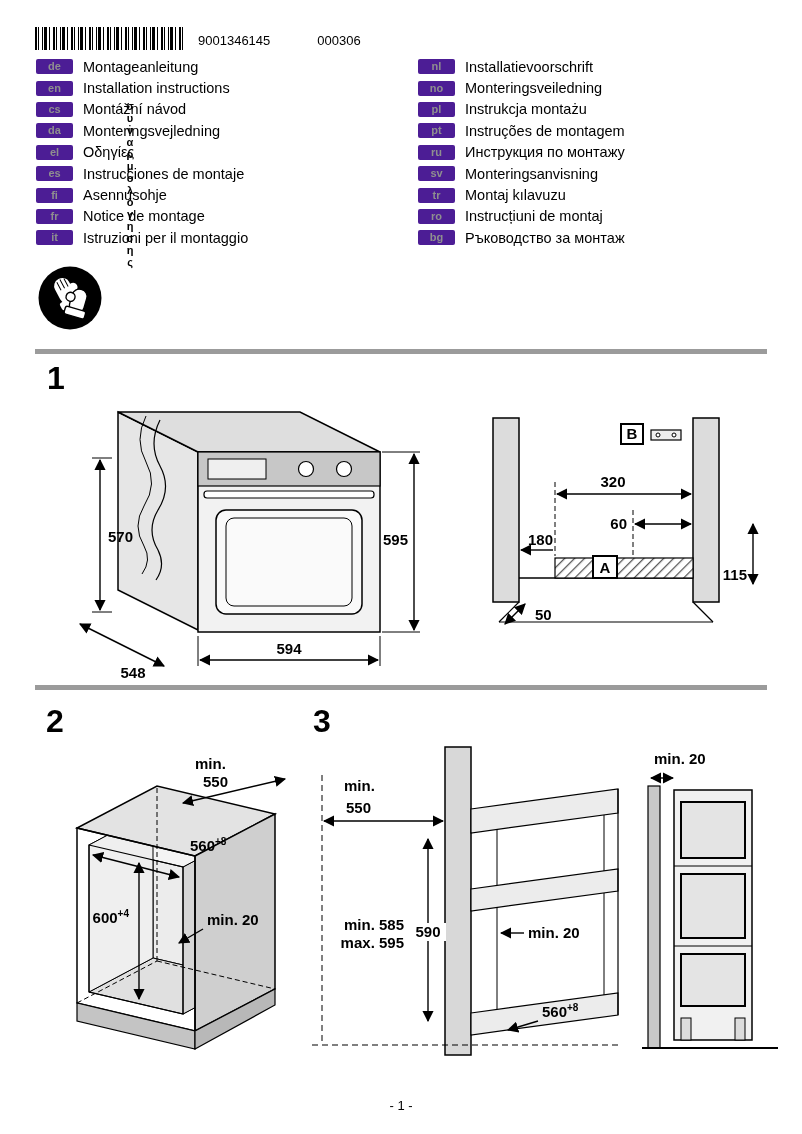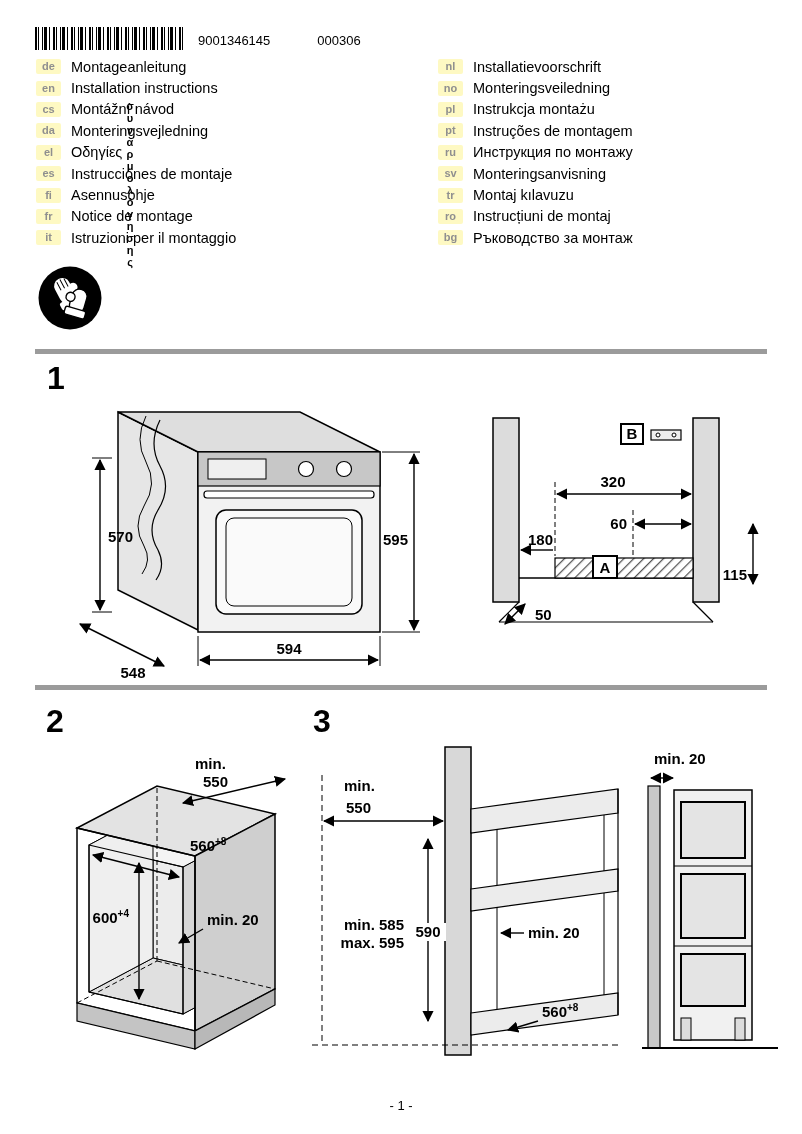--- a/index.html
+++ b/index.html
@@ -4,23 +4,23 @@
 <style>
   html,body{margin:0;padding:0;background:#fff;}
   .page{position:relative;width:802px;height:1134px;background:#ffffff;overflow:hidden;
         font-family:"Liberation Sans","DejaVu Sans",sans-serif;color:#000;}
   .barcode{position:absolute;left:35px;top:27px;width:148px;height:23px;
     background:repeating-linear-gradient(90deg,#000 0 2px,#fff 2px 3px,#000 3px 4px,#fff 4px 7px,#000 7px 8px,#fff 8px 9px,#000 9px 12px,#fff 12px 14px,#000 14px 15px,#fff 15px 18px);}
   .partnums{position:absolute;left:198px;top:33px;font-size:13px;}
   .partnums span + span{margin-left:47px;}
   .lang-col{position:absolute;top:56px;}
   .lang-col.left{left:36px;}
-  .lang-col.right{left:438px;}
+  .lang-col.right{left:418px;}
   .lang-row{display:flex;align-items:center;height:21.4px;gap:10px;}
-  .lang-code{flex:0 0 auto;width:25px;height:15px;background:#fef9c3;color:#8f8f8f;
+  .lang-code{flex:0 0 auto;width:37px;height:15px;background:#4c1d95;color:#8f8f8f;
     font-size:11px;font-weight:bold;text-align:center;line-height:15px;border-radius:2px;}
   .lang-label{font-size:14.5px;font-weight:normal;white-space:nowrap;}
   .vert-el{position:absolute;left:124px;top:100px;writing-mode:vertical-rl;text-orientation:upright;
     font-weight:bold;font-size:11px;line-height:1;}
   .divider{position:absolute;left:35px;width:732px;height:5px;background:#9b9b9b;}
   .fignum{position:absolute;font-size:32px;font-weight:bold;}
   .figsvg{position:absolute;}
   svg text{font-family:"Liberation Sans","DejaVu Sans",sans-serif;font-weight:bold;font-size:15px;fill:#000;}
   .footer{position:absolute;top:1098px;left:0;width:802px;text-align:center;font-size:13px;}
 </style>

